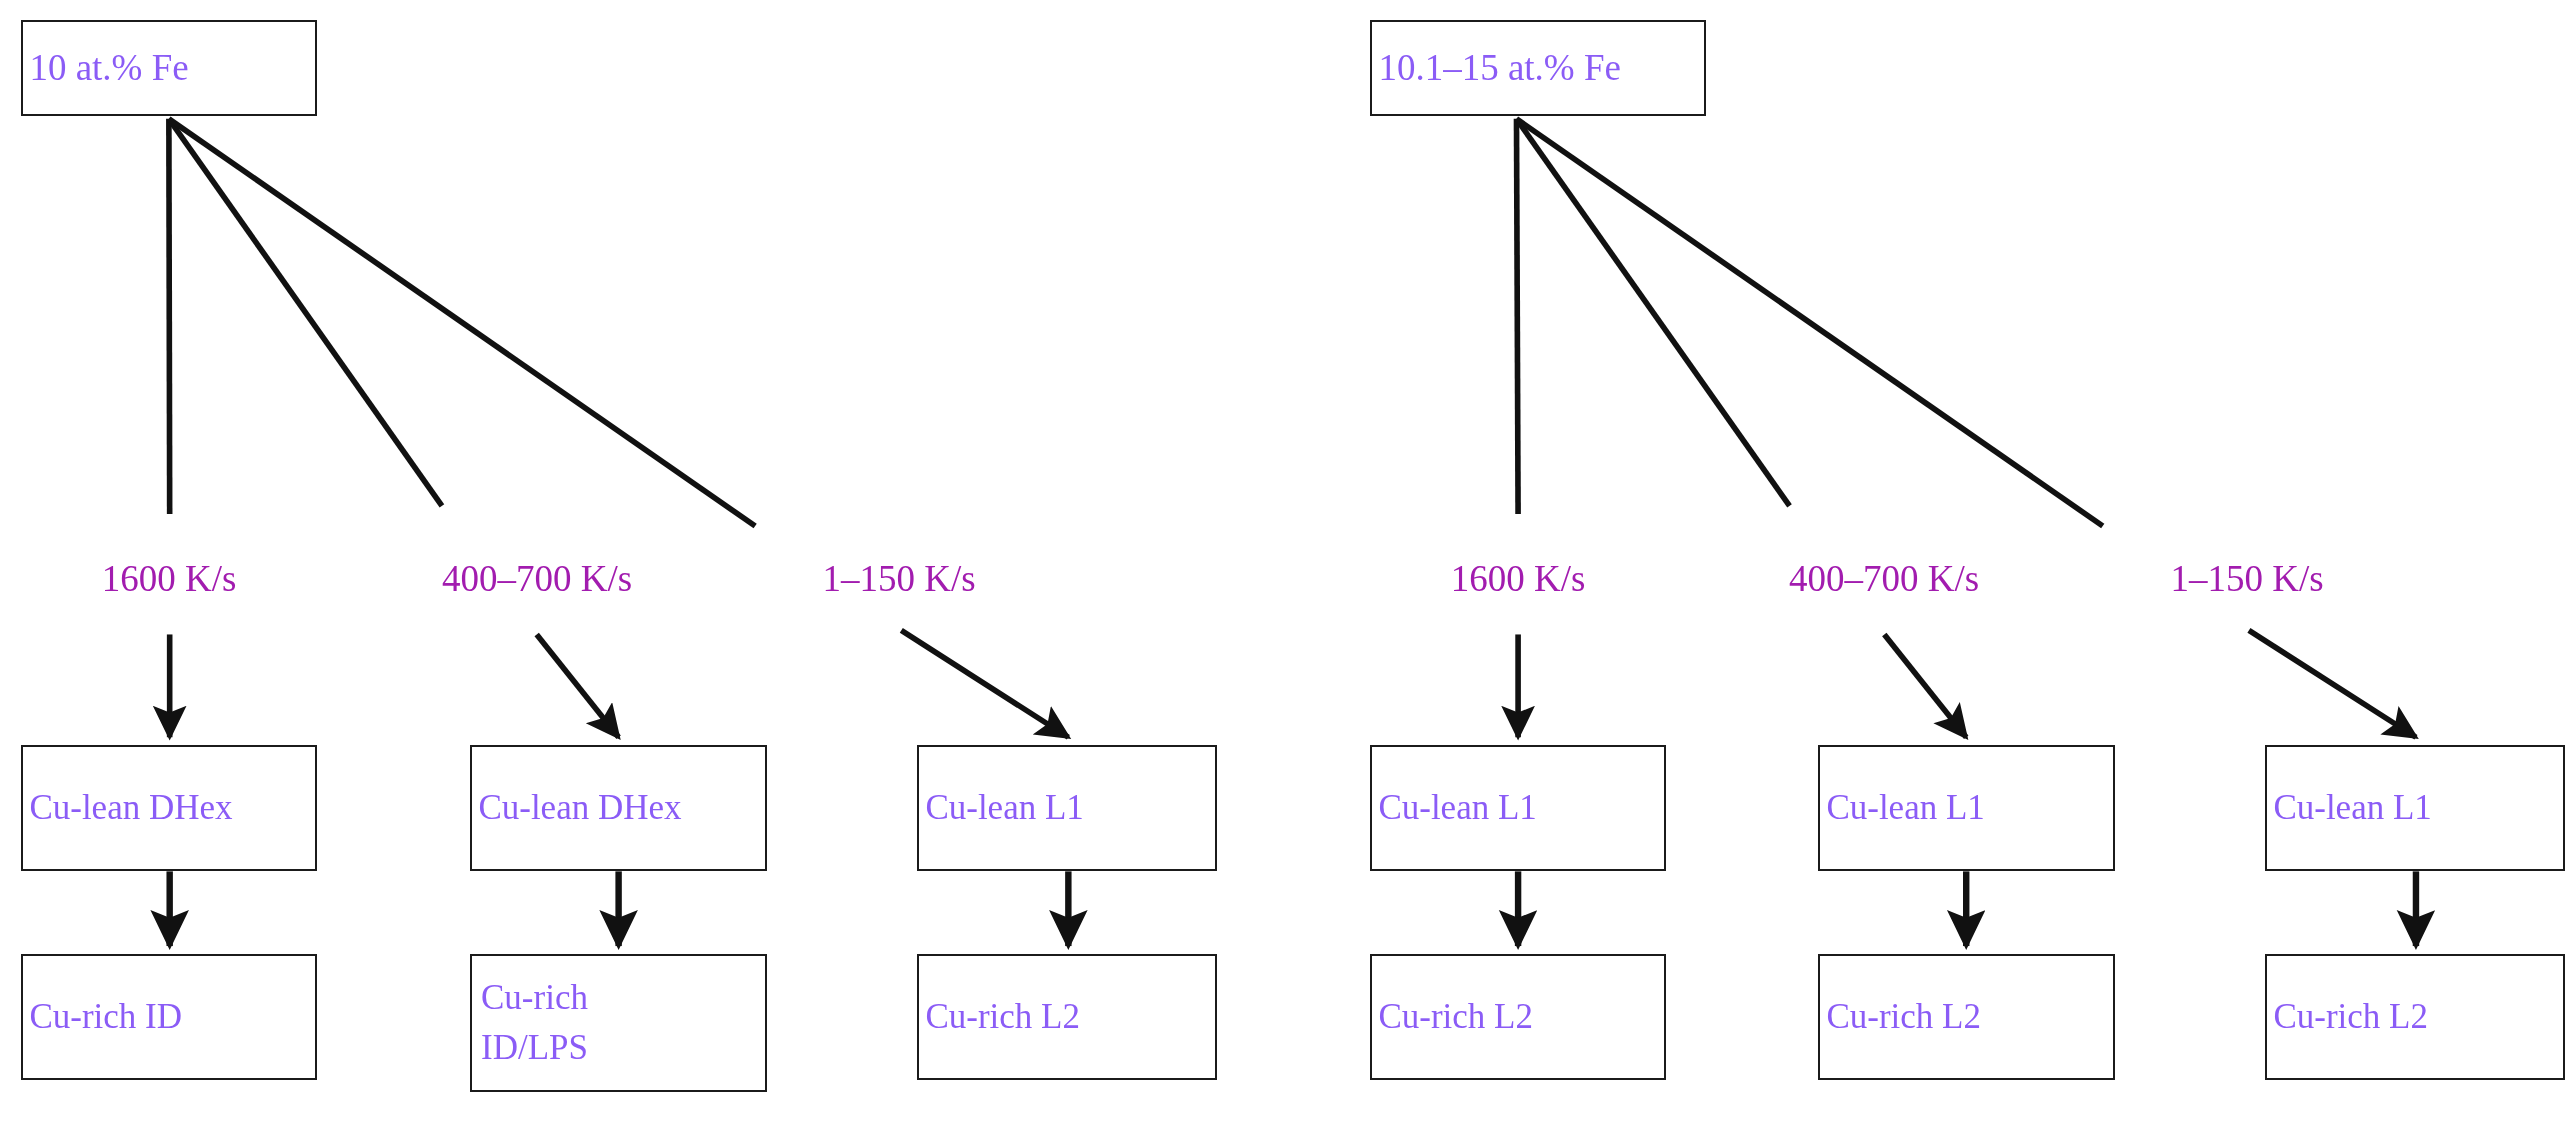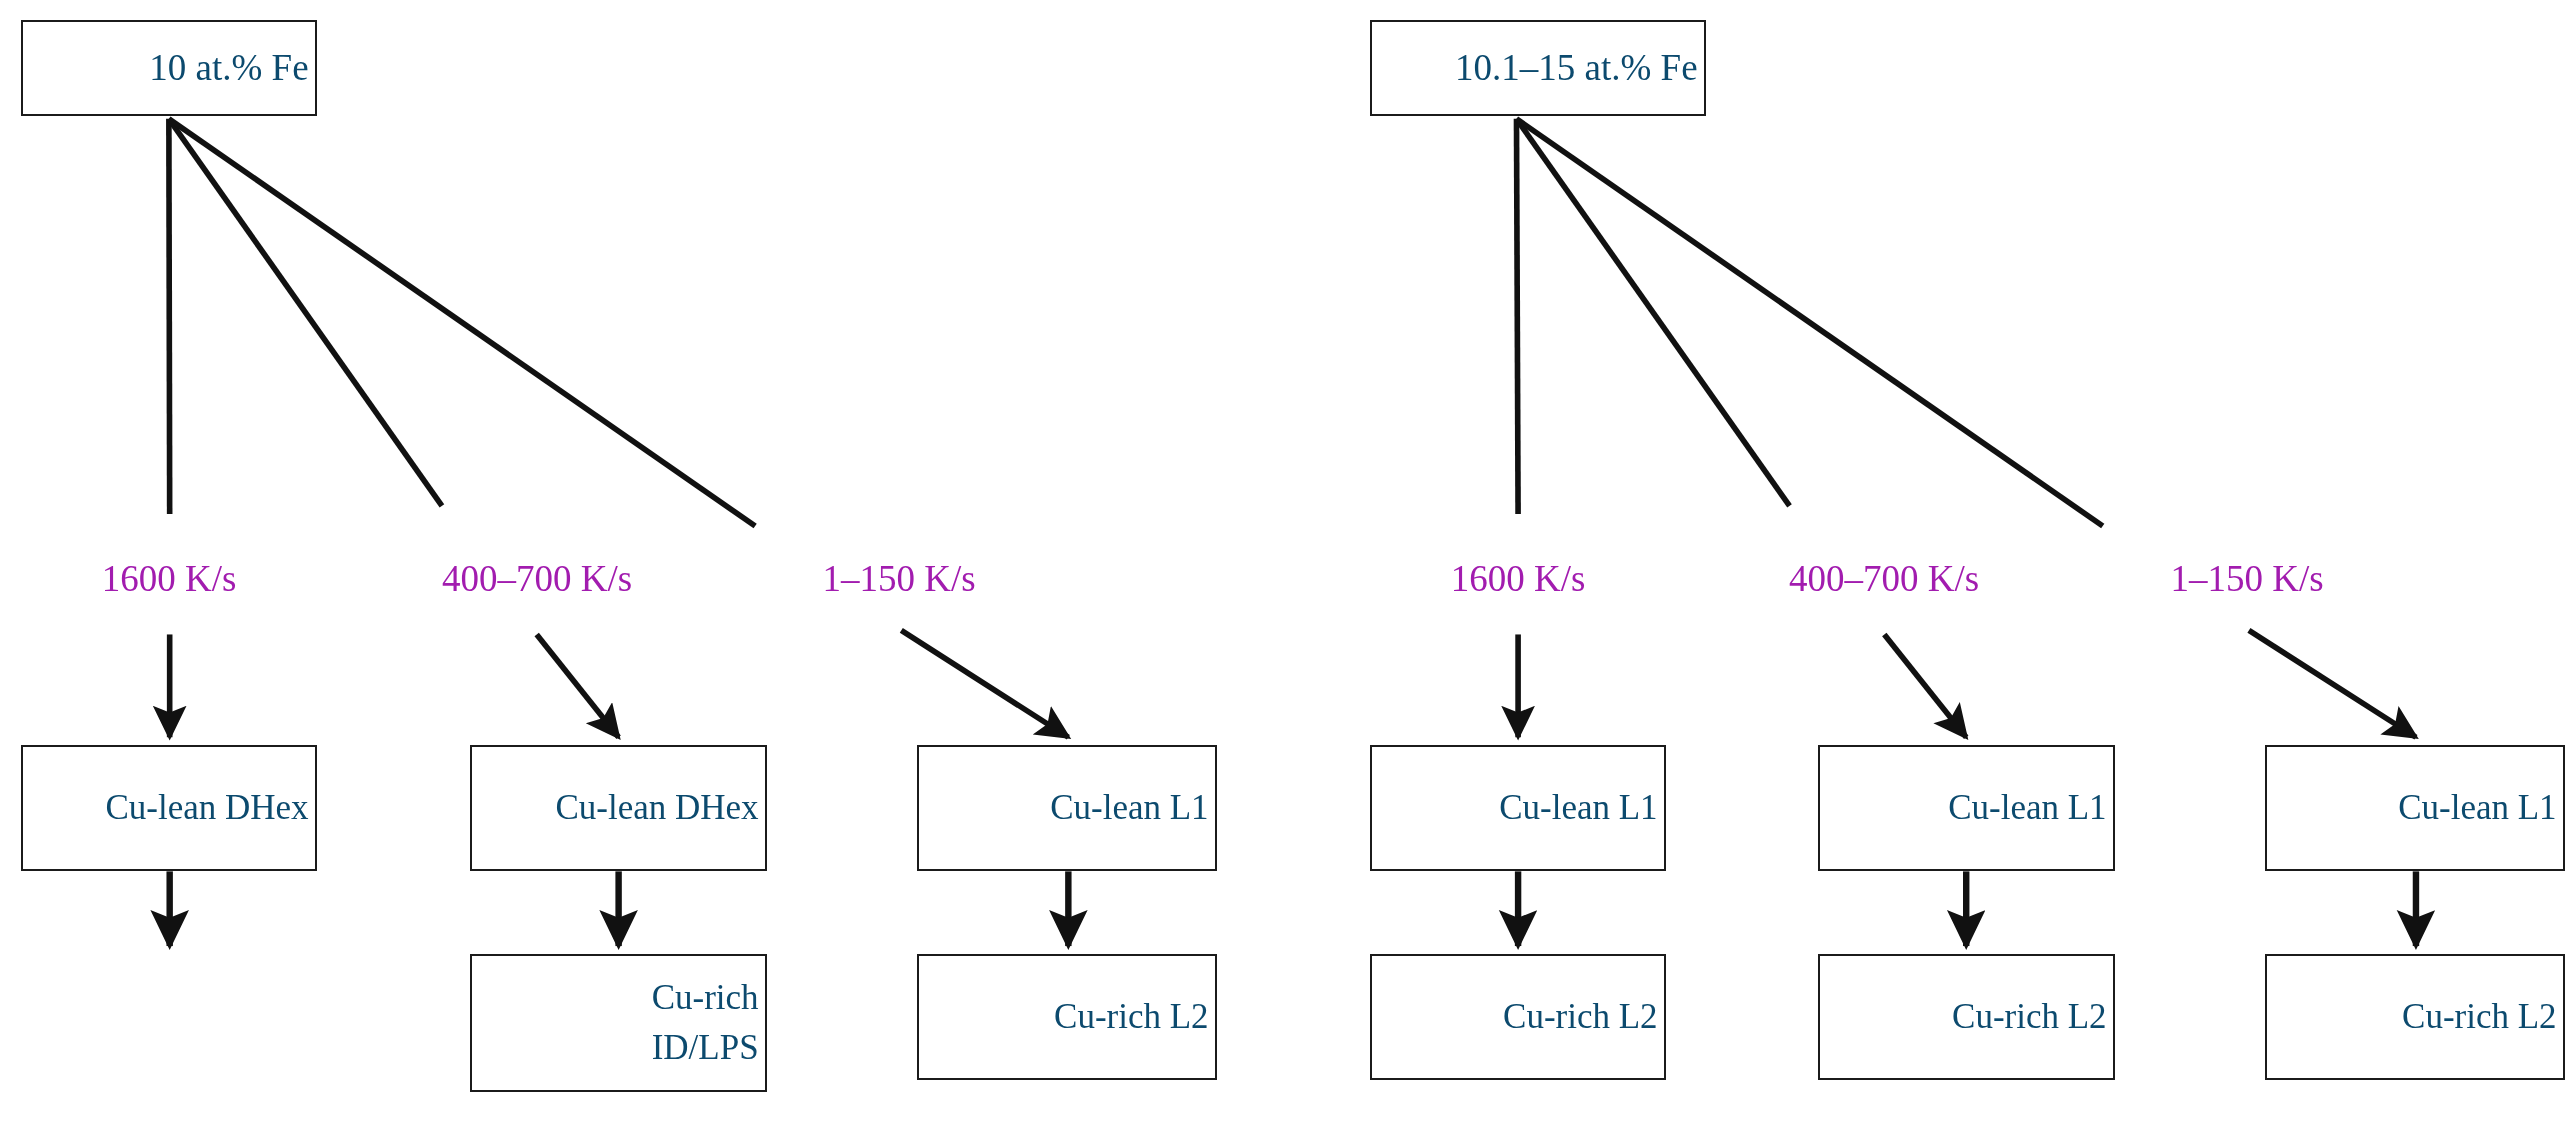--- a/index.html
+++ b/index.html
@@ -24,22 +24,22 @@
     pointer-events: none;
   }
   .node-box {
     position: absolute;
     box-sizing: border-box;
     border: 2.4px solid #1b1b1b;
     background: #ffffff;
     display: flex;
     align-items: center;
     justify-content: center;
-    text-align: right;
-    color: #0c4a6e;
+    text-align: left;
+    color: #8b5cf6;
     line-height: 1.28;
   }
   .node-box .node-text {
     display: block;
     width: 100%;
     padding: 0 6.4px;
     box-sizing: border-box;
   }
   .root-box {
     font-size: 37px;
@@ -122,20 +122,23 @@
   <div class="node-box phase-box" style="left:1370px; top:745px; width:296px; height:126px;">
     <span class="node-text">Cu-lean L1</span>
   </div>
   <div class="node-box phase-box" style="left:1818px; top:745px; width:297px; height:126px;">
     <span class="node-text">Cu-lean L1</span>
   </div>
   <div class="node-box phase-box" style="left:2265px; top:745px; width:300px; height:126px;">
     <span class="node-text">Cu-lean L1</span>
   </div>
 
+  <div class="node-box phase-box" style="left:21px; top:954px; width:296px; height:126px;">
+    <span class="node-text">Cu-rich ID</span>
+  </div>
   <div class="node-box phase-box two-line" style="left:470px; top:954px; width:297px; height:138px;">
     <span class="node-text">
       <span>Cu-rich</span><br>
       <span>ID/LPS</span>
     </span>
   </div>
   <div class="node-box phase-box" style="left:917px; top:954px; width:300px; height:126px;">
     <span class="node-text">Cu-rich L2</span>
   </div>
 

